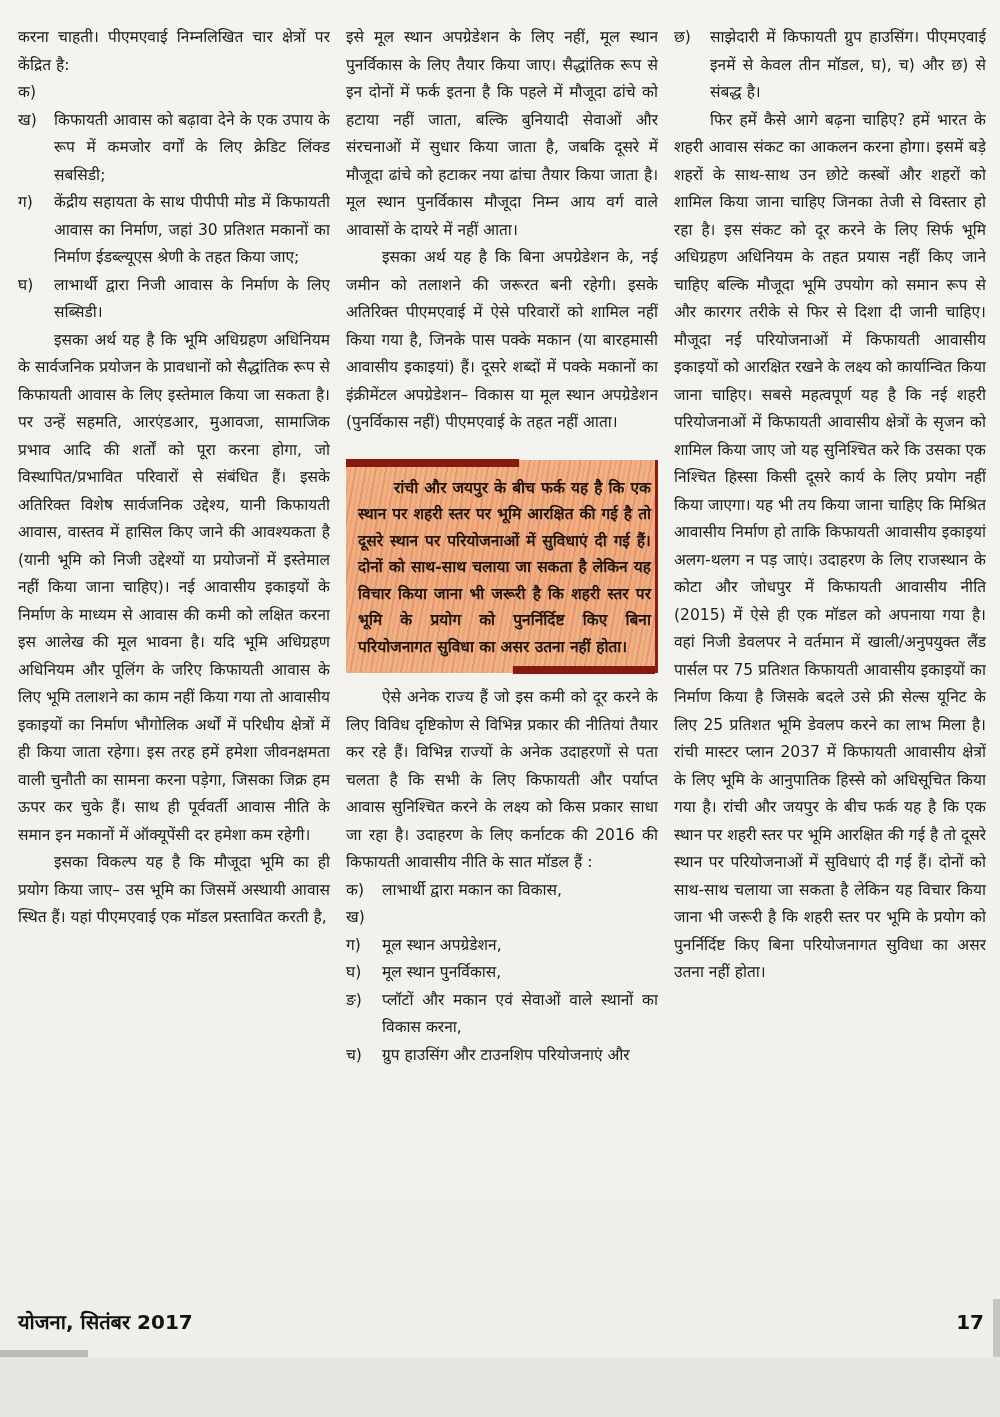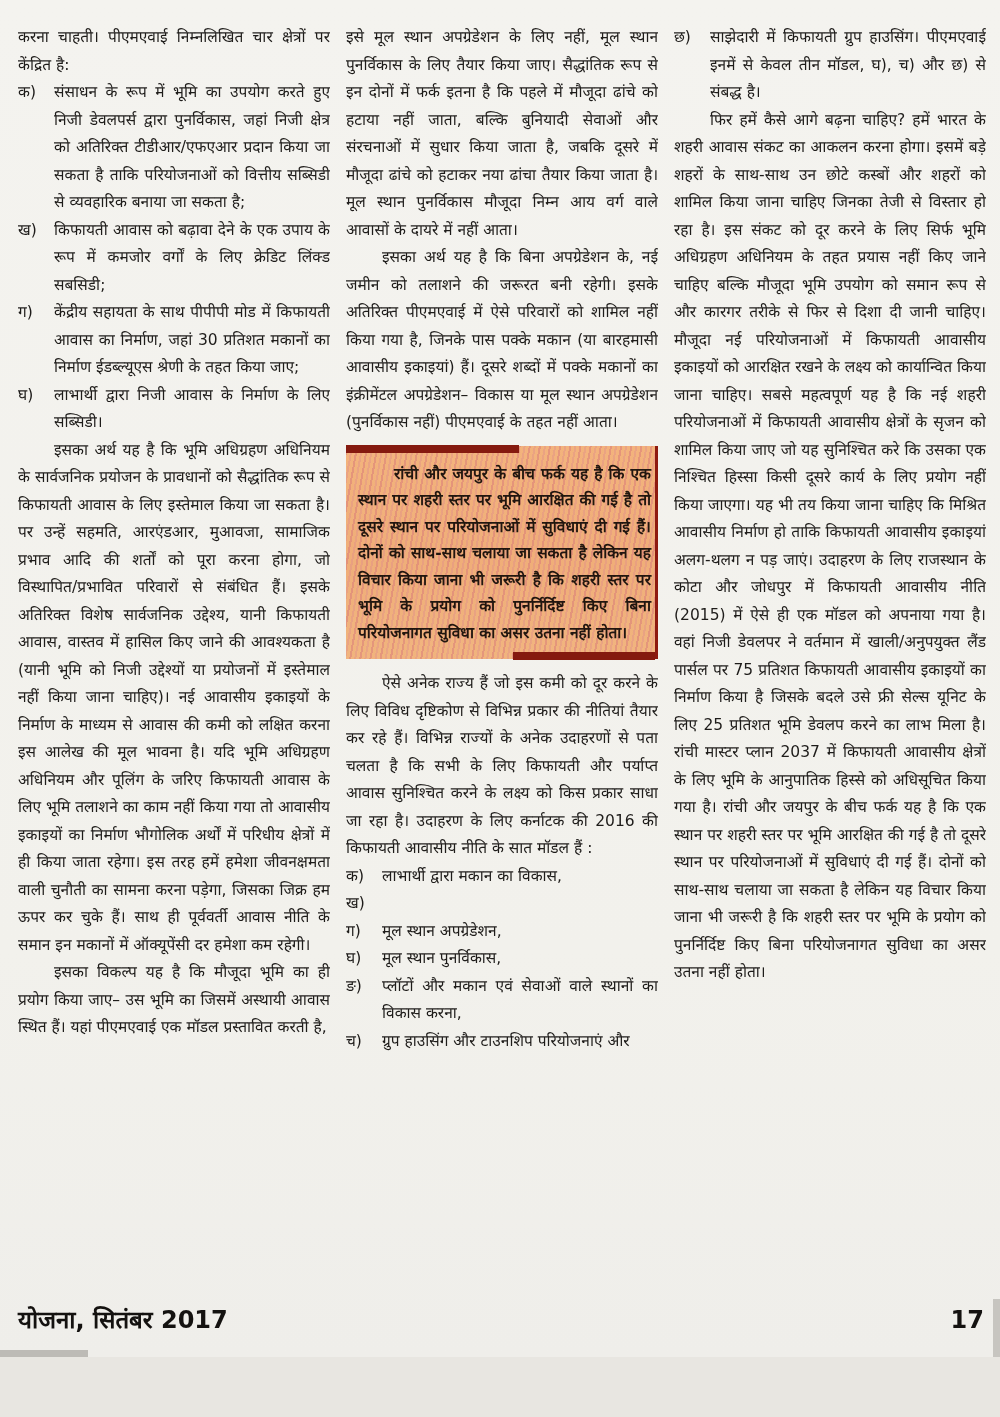--- a/index.html
+++ b/index.html
@@ -36,21 +36,21 @@
   .col p { margin: 0; }
   .indent { text-indent: 36px; }
   .li { display: flex; }
   .li .marker { flex: 0 0 36px; width: 36px; }
   .li .li-text { flex: 1 1 auto; text-align: justify; }
   .em { }
 
   
   .hl-box {
     position: relative;
-    margin: 9px 0 11px 0;
+    margin: 23px 0 11px 0;
     padding: 15px 4px 13px 12px;
     background:
       repeating-linear-gradient(100deg,
         rgba(216,122,122,0.50) 0px, rgba(216,122,122,0.50) 2px,
         rgba(246,186,122,0.15) 2px, rgba(246,186,122,0.15) 5px,
         rgba(226,146,138,0.45) 5px, rgba(226,146,138,0.45) 7px,
         rgba(248,196,134,0.12) 7px, rgba(248,196,134,0.12) 10px),
       linear-gradient(180deg, #f2b17c 0%, #eeab78 55%, #f0b37e 100%);
     border-right: 3px solid #8e1a10;
   }
@@ -66,21 +66,21 @@
   .hl-box .box-text {
     font-weight: bold;
     color: #21160f;
     line-height: 26.5px;
   }
 
   .footer {
     position: absolute;
     left: 18px; right: 16px; bottom: 22px;
     display: flex; justify-content: space-between; align-items: baseline;
-    font-weight: bold; color: #141210; font-size: 24px;
+    font-weight: bold; color: #141210; font-size: 20px;
   }
 
   
   .scan-bottom-left {
     position: absolute; left: 0; bottom: 0;
     width: 88px; height: 7px; background: #bdbbb6;
   }
   .scan-bottom-right {
     position: absolute; right: 0; bottom: 0;
     width: 7px; height: 58px; background: #c7c5c0;
@@ -91,21 +91,20 @@
 
 <div class="page">
 
   <div class="columns">
 
     <div class="col">
       <p>करना चाहती। पीएमएवाई निम्नलिखित चार क्षेत्रों पर केंद्रित है:</p>
 
       <div class="li">
         <span class="marker">क)</span>
-        <span class="li-text">संसाधन के रूप में भूमि का उपयोग करते हुए निजी डेवलपर्स द्वारा पुनर्विकास, जहां निजी क्षेत्र को अतिरिक्त टीडीआर/एफएआर प्रदान किया जा सकता है ताकि परियोजनाओं को वित्तीय सब्सिडी से व्यवहारिक बनाया जा सकता है;</span>
       </div>
       <div class="li">
         <span class="marker">ख)</span>
         <span class="li-text">किफायती आवास को बढ़ावा देने के एक उपाय के रूप में कमजोर वर्गों के लिए क्रेडिट लिंक्ड सबसिडी;</span>
       </div>
       <div class="li">
         <span class="marker">ग)</span>
         <span class="li-text">केंद्रीय सहायता के साथ पीपीपी मोड में किफायती आवास का निर्माण, जहां 30 प्रतिशत मकानों का निर्माण ईडब्ल्यूएस श्रेणी के तहत किया जाए;</span>
       </div>
       <div class="li">

